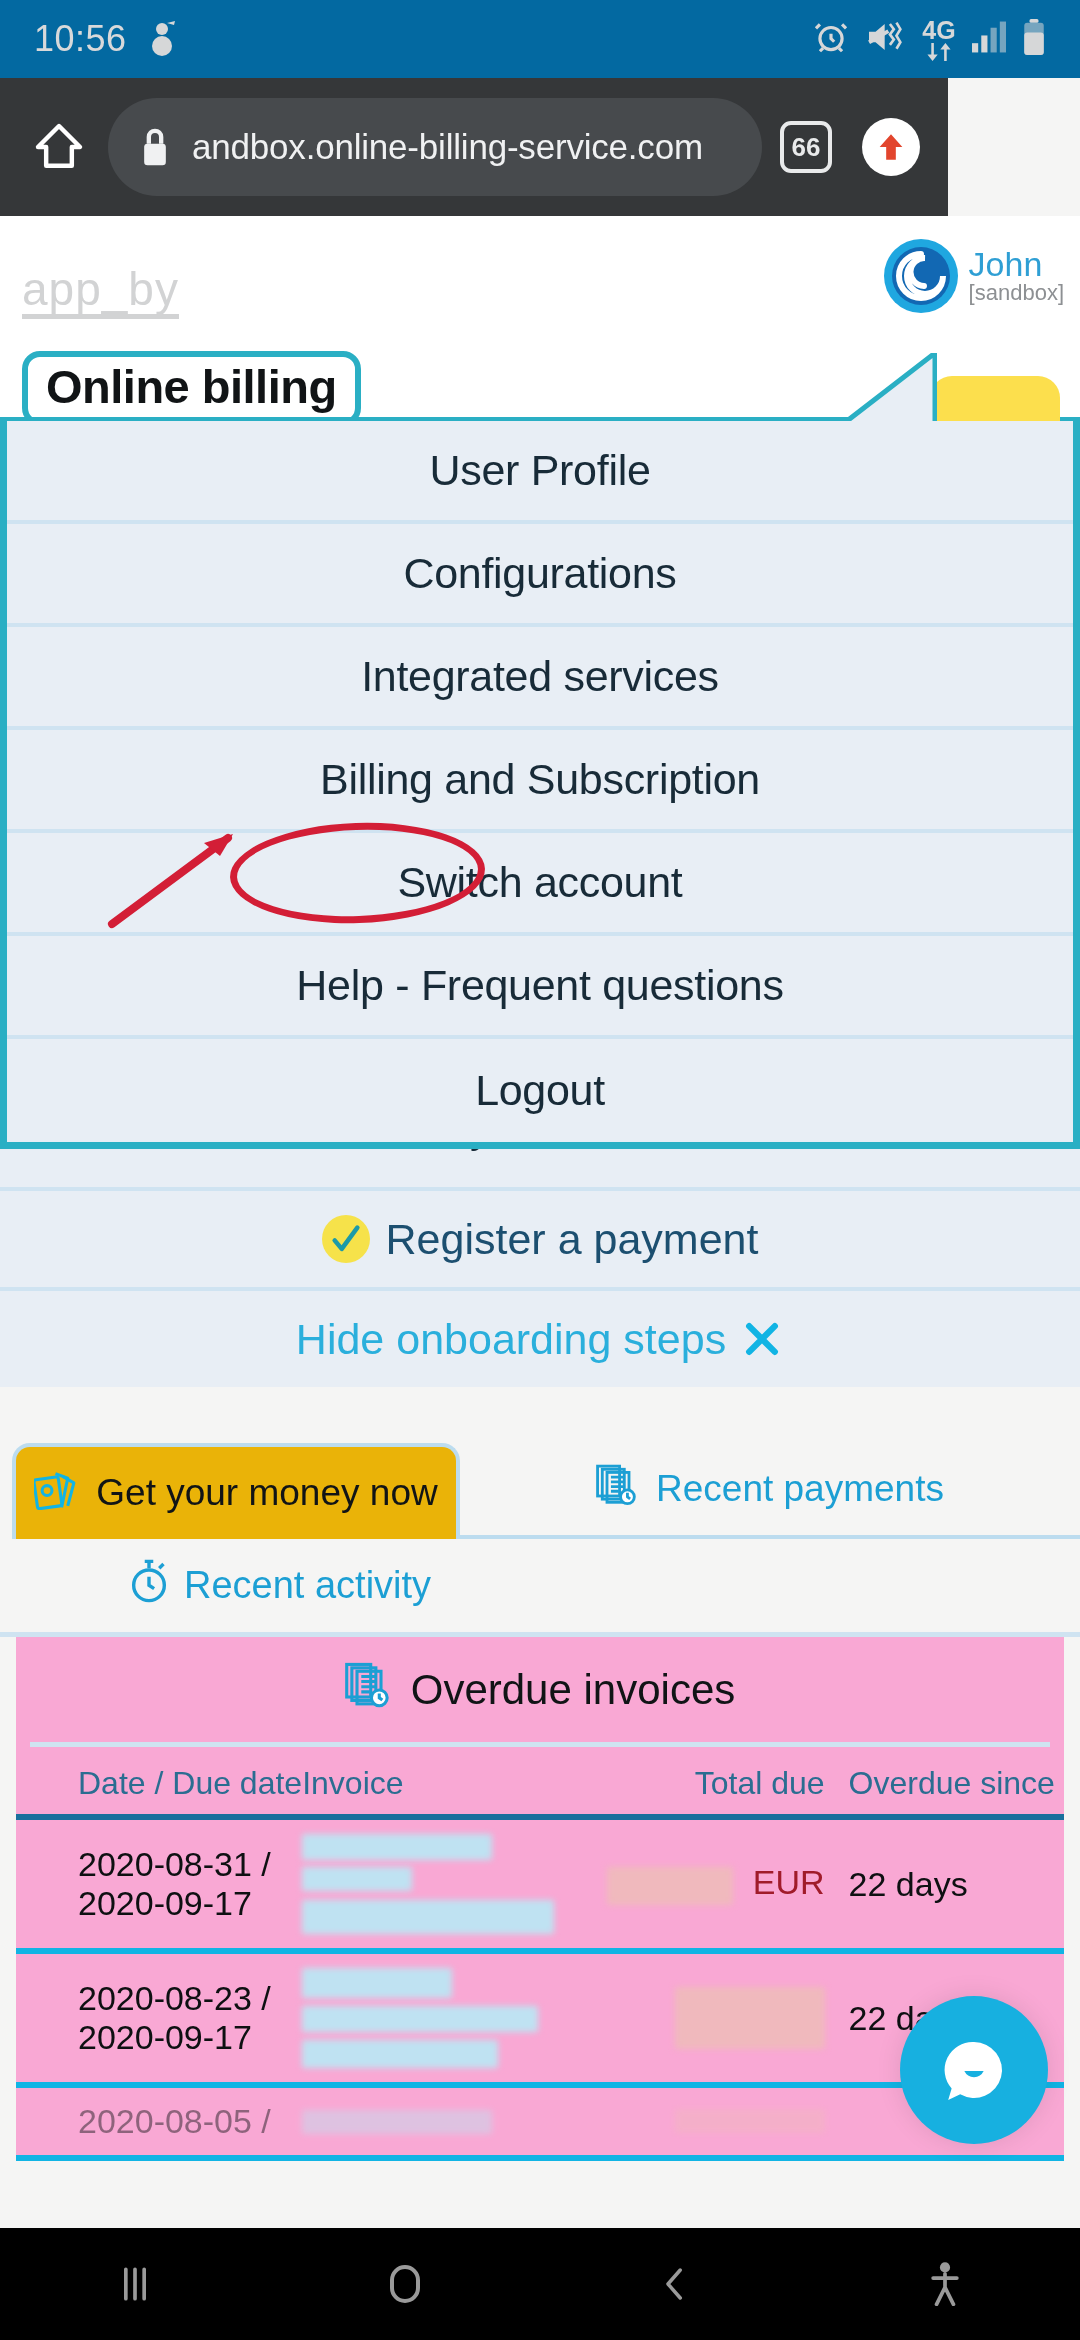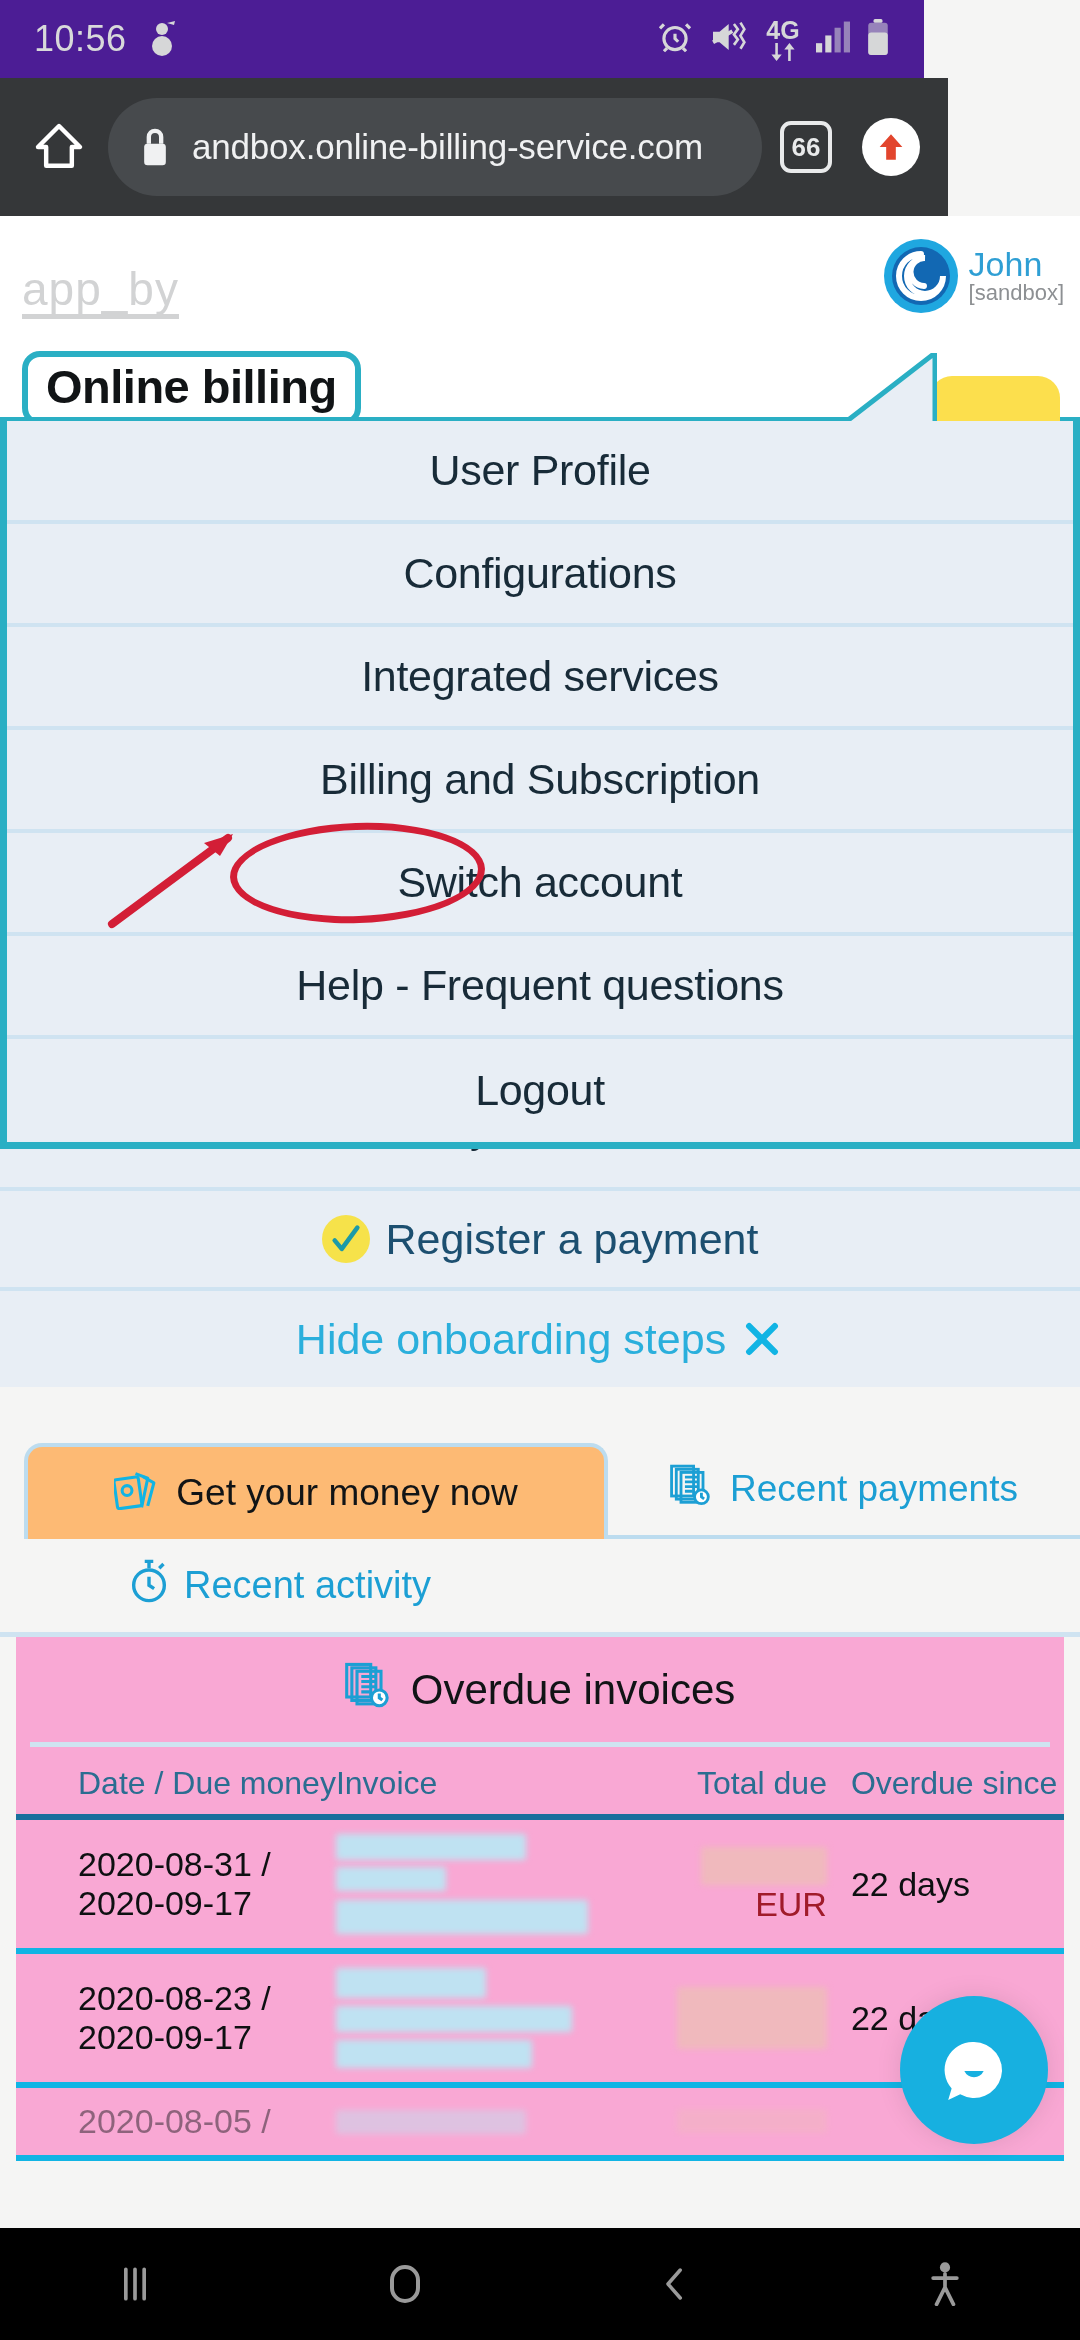--- a/index.html
+++ b/index.html
@@ -6,22 +6,22 @@
   html, body {
     width: 1080px; height: 2340px;
     font-family: "Liberation Sans", sans-serif;
     background: #f5f5f4;
     overflow: hidden;
   }
   #screen { position: relative; width: 1080px; height: 2340px; }
 
   
   .statusbar {
-    position: absolute; top: 0; left: 0; width: 924px; height: 78px;
-    background: #4c1d95; display: flex; align-items: center;
+    position: absolute; top: 0; left: 0; width: 1080px; height: 78px;
+    background: #0369a1; display: flex; align-items: center;
     padding: 0 34px; color: #d6d7d8;
   }
   .sb-time { font-size: 36px; letter-spacing: .5px; color: #d8d9da; }
   .sb-lefticon { margin-left: 20px; display: flex; align-items: center; }
   .sb-right { margin-left: auto; display: flex; align-items: center; gap: 16px; }
 
   
   .browserbar {
     position: absolute; top: 78px; left: 0; width: 948px; height: 138px;
     background: #353739; display: flex; align-items: center; padding: 0 28px;
@@ -137,21 +137,21 @@
   
   .tabsbar {
     background: #f5f5f4; padding: 56px 0 0 0; position: relative; height: 152px;
   }
   .tabs { display: flex; align-items: flex-end; height: 96px; }
   .tab {
     display: flex; align-items: center; justify-content: center; gap: 16px;
     height: 96px; font-size: 37px;
   }
   .tab.active {
-    width: 584px; margin-left: 24px; background: #fdba74;
+    width: 448px; margin-left: 12px; background: #eab308;
     border: 4px solid #bcdcef; border-bottom: none;
     border-radius: 18px 18px 0 0; color: #111416;
   }
   .tab.inactive {
     flex: 1; color: #1c9fd4; border-bottom: 4px solid #bcdcef;
   }
 
   
   .ractivity {
     background: #f5f5f4; height: 98px; display: flex; align-items: center;
@@ -413,21 +413,21 @@
             <circle cx="20" cy="20.5" r="4.6" fill="#ffffff"></circle>
               <path d="M20 18v2.5l1.8 1.3"></path>
             </svg>
         </span>
         <span>Overdue invoices</span>
       </div>
 
       <table class="tbl">
         <thead>
           <tr>
-            <th class="c-date">Date / Due money</th>
+            <th class="c-date">Date / Due date</th>
             <th class="c-inv">Invoice</th>
             <th class="c-tot">Total due</th>
             <th class="c-ovr">Overdue since</th>
           </tr>
         </thead>
         <tbody>
           <tr>
             <td class="c-date">
               <div>2020-08-31 /</div>
               <div>2020-09-17</div>

